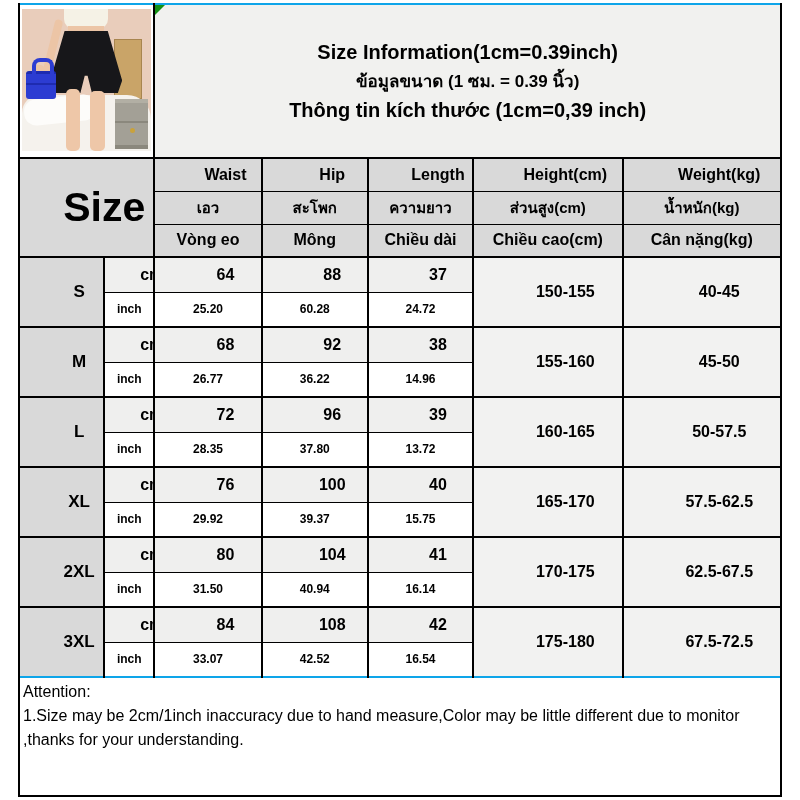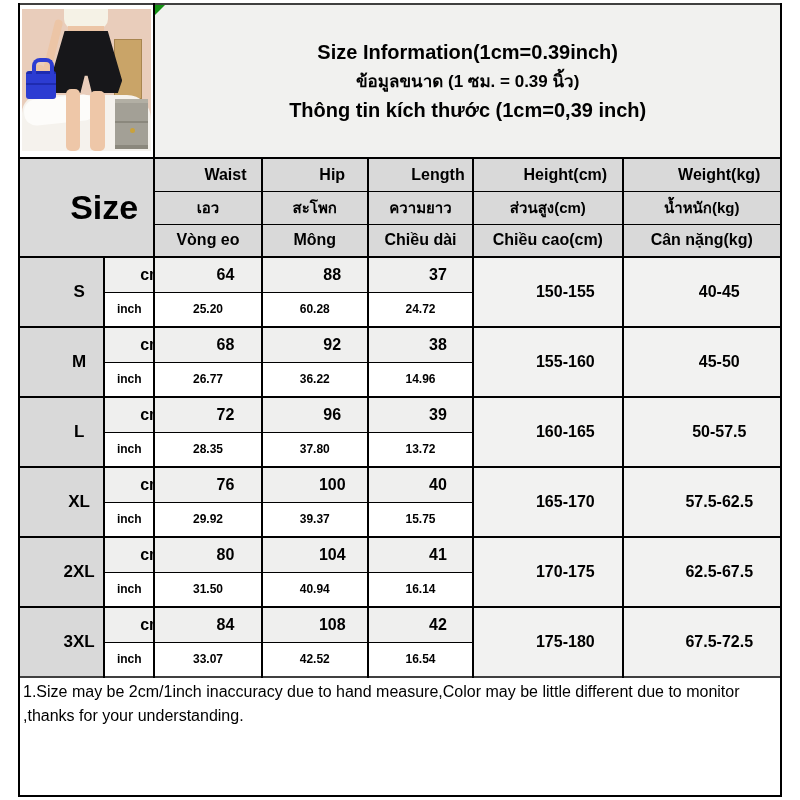--- a/index.html
+++ b/index.html
@@ -2,40 +2,40 @@
 <html><head>
 <meta charset="utf-8">
 <style>
   html,body{margin:0;padding:0;}
   body{
     width:800px;height:800px;background:#ffffff;position:relative;
     font-family:"Liberation Sans","DejaVu Sans",sans-serif;color:#000;
   }
   .sheet{position:absolute;left:18px;top:3px;width:764px;}
 
-  table.size-table{border-collapse:collapse;table-layout:fixed;width:764px;border:2px solid #404040;}
+  table.size-table{border-collapse:collapse;table-layout:fixed;width:764px;border:2px solid #0ea5e9;}
   td{
     border:1px solid #000;border-left-width:2px;border-right-width:2px;
     text-align:center;vertical-align:middle;font-weight:bold;padding:0;overflow:hidden;
   }
   tr.gtop td{border-top-width:2px;padding-left:35px;}
 
   tr.top-row{height:152px;}
   tr.hdr-row{height:33px;}
   tr.data-row{height:35px;}
 
   .photo-cell{background:#ffffff;}
   .title-cell{background:#f1f1ef;position:relative;}
   .title-en{font-size:20px;line-height:29px;}
   .title-th{font-size:17px;line-height:29px;}
   .title-vi{font-size:20px;line-height:29px;}
   .marker{position:absolute;top:0;left:0;width:0;height:0;
     border-top:10px solid #149114;border-right:10px solid transparent;}
 
-  .size-head{background:#d9d9d9;font-size:34px;}
+  .size-head{background:#d9d9d9;font-size:41px;}
   .hdr{background:#d9d9d9;font-size:16px;}
   .hdr-th{font-size:15px;margin-top:24px;}
   .size-cell{background:#d9d9d9;font-size:17px;}
   .unit{font-size:16px;}
   .band-cm{background:#efefee;font-size:16px;}
   .band-inch{background:#ffffff;font-size:12px;}
   .range-cell{background:#f2f2f1;font-size:16px;}
 
   .attention{
     width:764px;box-sizing:border-box;border:2px solid #000;border-top:none;
@@ -223,15 +223,16 @@
     <tr class="data-row">
       <td class="unit band-inch">inch</td>
       <td class="band-inch">33.07</td>
       <td class="band-inch">42.52</td>
       <td class="band-inch">16.54</td>
     </tr>
   </tbody>
     </table>
 
   <div class="attention">
+    <div>Attention:</div>
     <div>1.Size may be 2cm/1inch inaccuracy due to hand measure,Color may be little different due to monitor ,thanks for your understanding.</div>
   </div>
 </div>
 
 </body></html>

